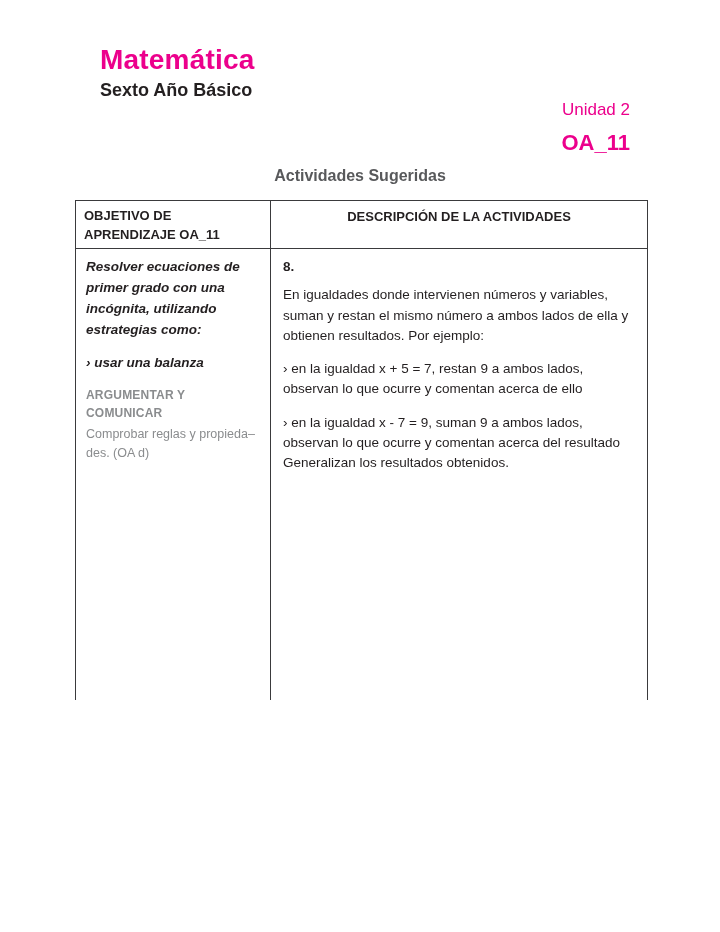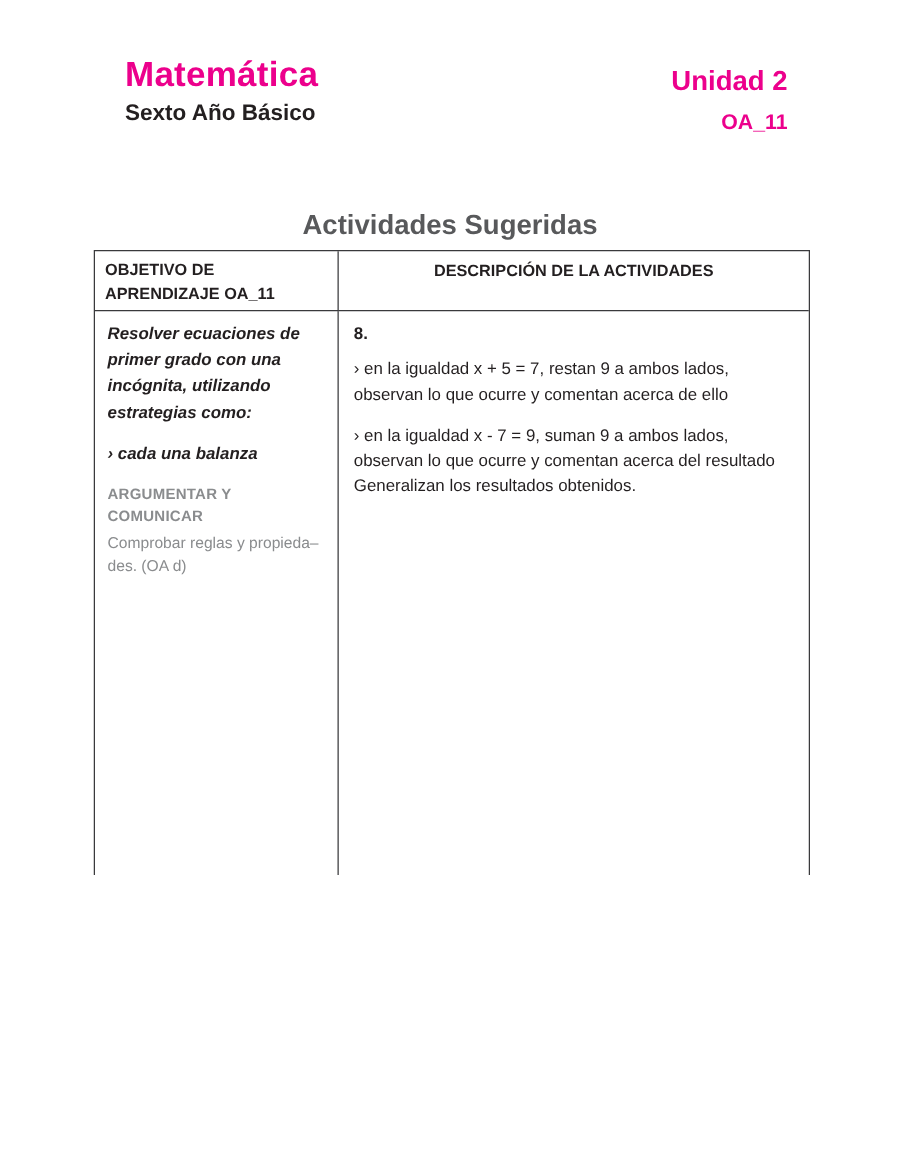--- a/index.html
+++ b/index.html
@@ -40,38 +40,39 @@
     font-size: 18px;
     font-weight: bold;
     margin-top: 4px;
   }
   .doc-header .right-block {
     text-align: right;
     padding-top: 8px;
   }
   .doc-header .right-block .unit {
     color: #ec008c;
-    font-size: 22px;
-    font-weight: bold;
+    font-size: 17px;
+    font-weight: normal;
+    margin-top: 48px;
   }
   .doc-header .right-block .oa {
     color: #ec008c;
-    font-size: 17px;
+    font-size: 22px;
     font-weight: bold;
     margin-top: 10px;
   }
 
   
   .page-title {
     position: absolute;
     top: 167px;
     left: 0;
     width: 100%;
     text-align: center;
-    font-size: 22px;
+    font-size: 16px;
     font-weight: bold;
     color: #58595b;
   }
 
   
   .activities-table {
     position: absolute;
     top: 200px;
     left: 75px;
     width: 573px;
@@ -153,28 +154,29 @@
 
   <div class="page-title">Actividades Sugeridas</div>
 
   <div class="activities-table">
 
     <div class="cell head-cell">OBJETIVO DE APRENDIZAJE OA_11</div>
     <div class="cell head-cell center">DESCRIPCIÓN DE LA ACTIVIDADES</div>
 
     <div class="cell body objective-cell">
       <p>Resolver ecuaciones de primer grado con una incógnita, utilizando estrategias como:</p>
-      <p>› cada una balanza</p>
+      <p>› usar una balanza</p>
       <div class="note">
         <div class="note-title">ARGUMENTAR Y COMUNICAR</div>
         <div class="note-body">Comprobar reglas y propieda–des. (OA d)</div>
       </div>
     </div>
 
     <div class="cell body activity-cell">
       <div class="activity-number">8.</div>
+      <p>En igualdades donde intervienen números y variables, suman y restan el mismo número a ambos lados de ella y obtienen resultados. Por ejemplo:</p>
       <p>› en la igualdad x + 5 = 7, restan 9 a ambos lados, observan lo que ocurre y comentan acerca de ello</p>
       <p>› en la igualdad x - 7 = 9, suman 9 a ambos lados, observan lo que ocurre y comentan acerca del resultado Generalizan los resultados obtenidos.</p>
     </div>
 
   </div>
 
 </div>
 
 </body></html>

